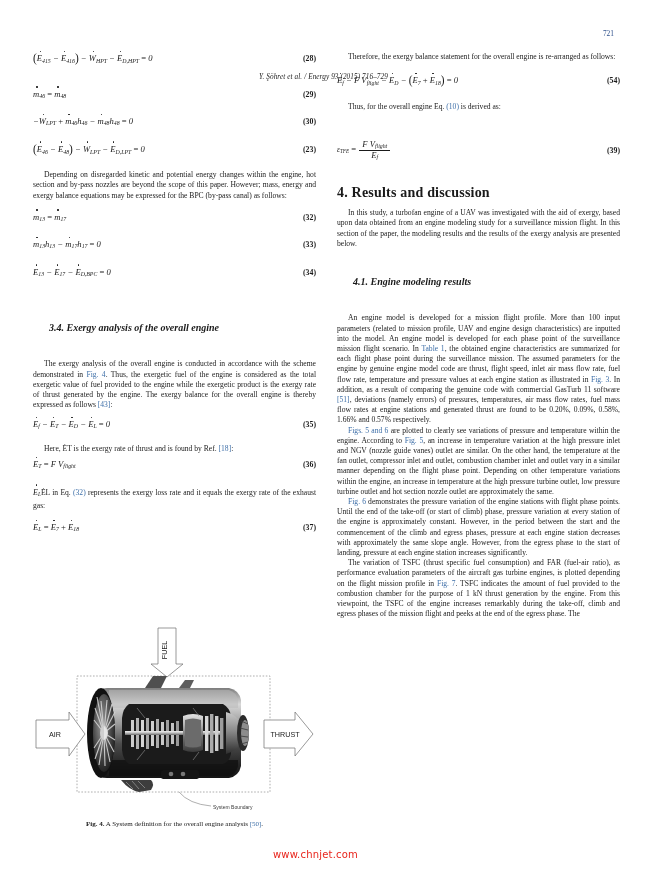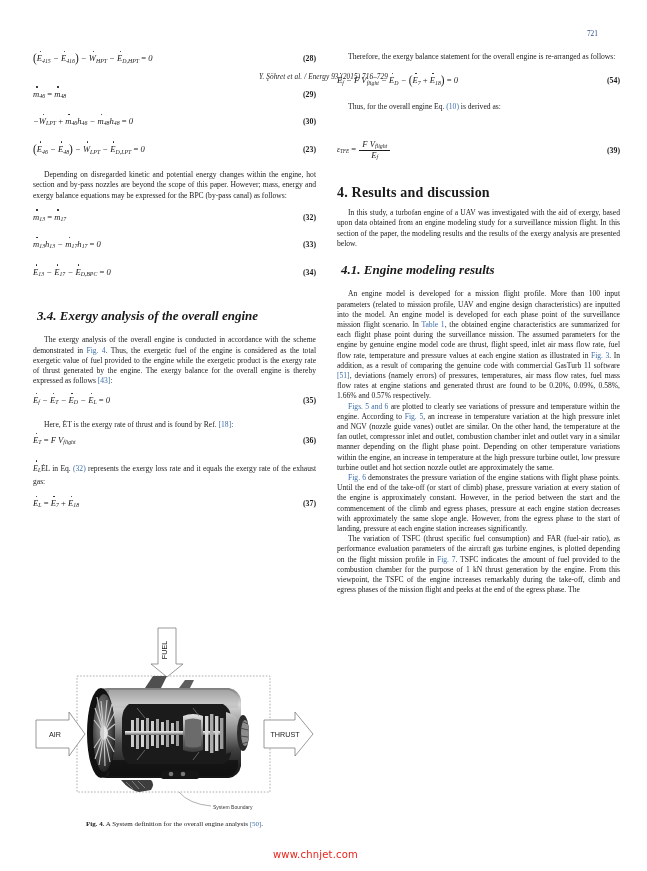--- a/index.html
+++ b/index.html
@@ -36,21 +36,21 @@
   .runhead .cite {
     position: absolute;
     left: 50%;
     transform: translateX(-50%);
     white-space: nowrap;
     letter-spacing: 0.1px;
     margin-top: 44px;
   }
   .runhead .folio {
     position: absolute;
-    right: 16px;
+    right: 0;
     top: 0;
     font-style: normal;
     font-weight: normal;
     font-size: 7.4px;
     color: #2d4f8a;
   }
 
   
   .col {
     position: absolute;
@@ -75,22 +75,22 @@
   .gap12 { height: 12px; }
   .gap14 { height: 14px; }
 
   h2.sec {
     margin: 0;
     font-size: 14px;
     font-weight: bold;
     letter-spacing: 0.2px;
   }
   h3.subsec {
-    margin: 4px;
-    font-size: 13px;
+    margin: 16px;
+    font-size: 10px;
     font-weight: bold;
     font-style: italic;
   }
 
   a.xref, .xref {
     color: #3e6fa8;
     text-decoration: none;
   }
 
   

